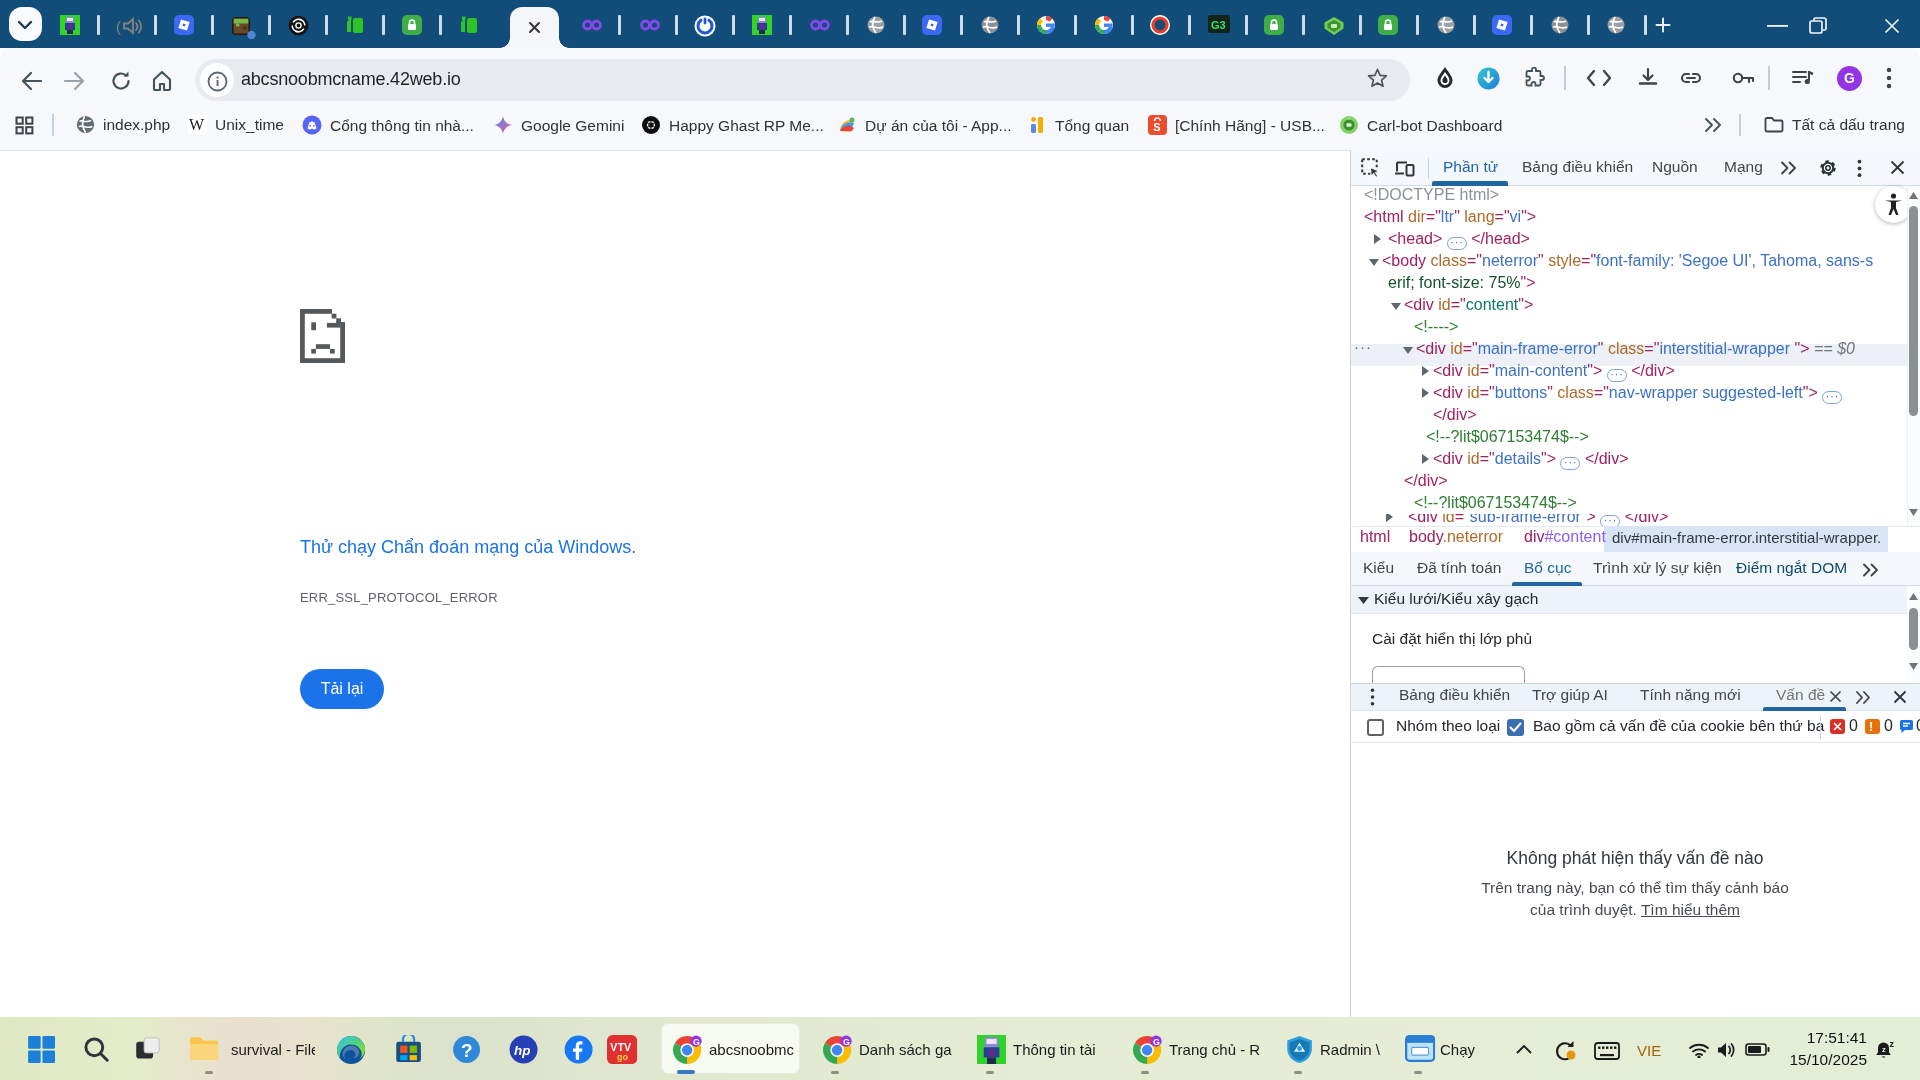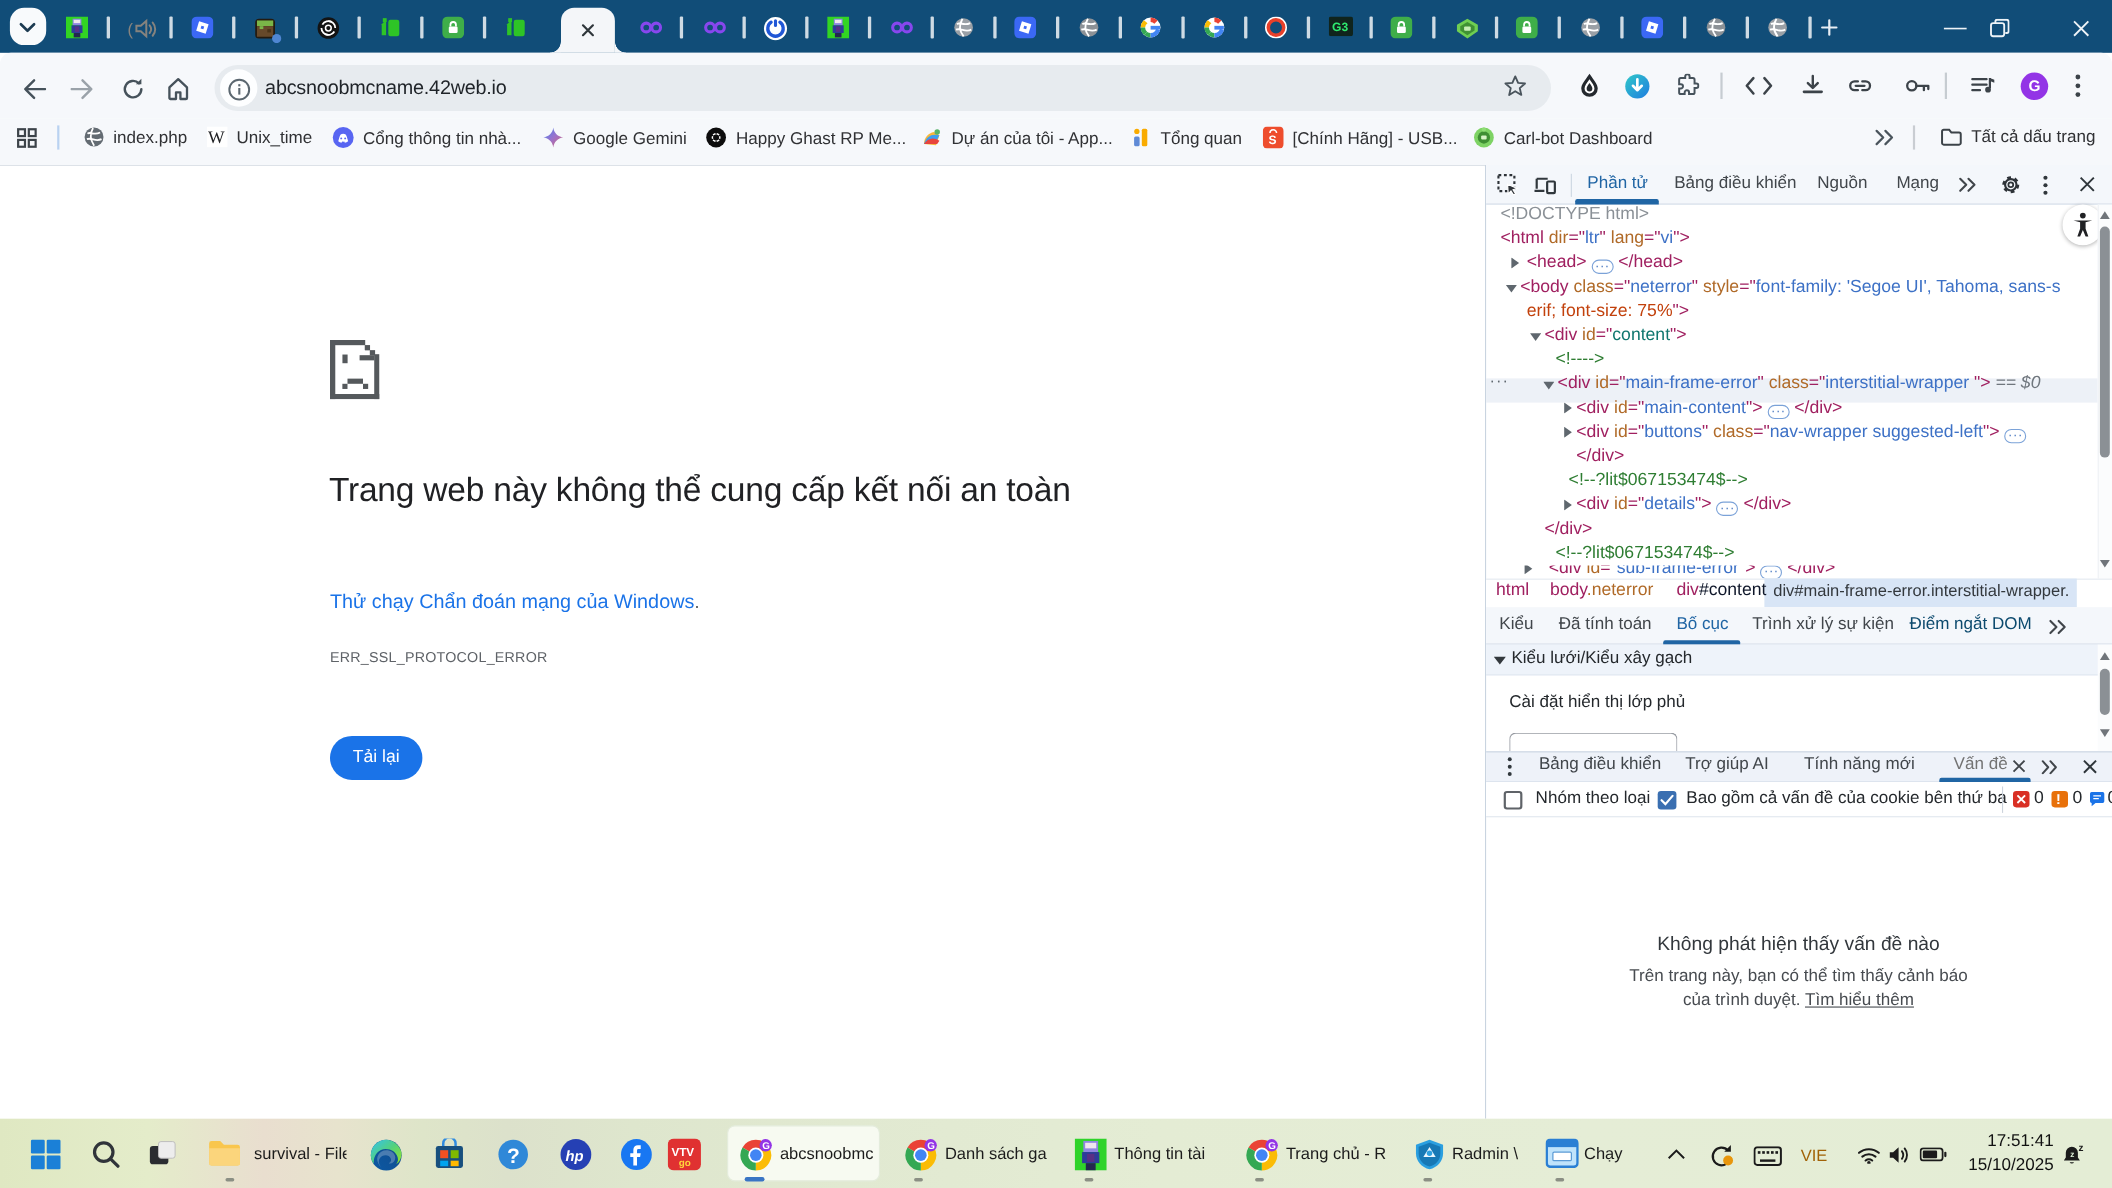--- a/index.html
+++ b/index.html
@@ -462,21 +462,20 @@
 <rect x="31.6" y="4.7" width="4.8" height="4.8"></rect>
 <rect x="36.2" y="9.3" width="4.8" height="4.8"></rect>
 <rect x="27" y="9.4" width="4.7" height="9.4" fill="#fff"></rect>
 <rect x="26.9" y="13.9" width="13.5" height="4.7"></rect>
 <rect x="11.3" y="13.3" width="4.7" height="7.9"></rect>
 <rect x="15.9" y="35.2" width="14.1" height="4.7"></rect>
 <rect x="11.25" y="39.9" width="4.65" height="4.7"></rect>
 <rect x="30" y="39.9" width="4.7" height="4.7"></rect>
 </g>
       </svg>
-      <div class="abs" style="left:299px;top:277px;white-space:nowrap;font-size:30.5px;color:#202124;letter-spacing:-.2px">Trang web này không thể cung cấp kết nối an toàn</div>
       <div class="abs" style="left:300px;top:386px;font-size:18px;color:#1a73e8">Thử chạy Chẩn đoán mạng của Windows<span style="color:#5f6368">.</span></div>
       <div class="abs" style="left:300px;top:439px;font-size:13px;color:#5f6368;letter-spacing:.2px">ERR_SSL_PROTOCOL_ERROR</div>
       <div class="abs" style="left:300px;top:518px;width:84px;height:40px;border-radius:20px;background:#1a73e8;color:#fff;font-size:16px;text-align:center;line-height:40px">Tải lại</div>
     </div>
     <div id="devtools"></div>
     <div class="abs" style="left:1351px;top:150px;width:569px;height:36px;background:#f4f7fb;border-bottom:1px solid #d3dce8"></div>
     <svg class="abs" style="left:1361px;top:158px" width="20" height="20">
       <rect x="1.2" y="1.2" width="14.5" height="14.5" fill="none" stroke="#2e3338" stroke-width="2" stroke-dasharray="2.6 2.4"></rect>
       <path d="M9.5 9.5l8.8 3.7-3.8 1.3 2.4 3.7-1.9 1.2-2.4-3.7-2.5 2.8z" fill="#2e3338" stroke="#fff" stroke-width="1.1"></path>
     </svg>
@@ -510,21 +509,21 @@
     <div class="abs" style="left:1364px;top:184px;height:22px;line-height:22px;font-size:16px;white-space:nowrap"><span style="color:#8a9096">&lt;!DOCTYPE html&gt;</span></div>
     <div class="abs" style="left:1364px;top:206px;height:22px;line-height:22px;font-size:16px;white-space:nowrap"><span style="color:#a02060">&lt;html</span> <span style="color:#b06a28">dir</span><span style="color:#a02060">="</span><span style="color:#3d71c6">ltr</span><span style="color:#a02060">"</span> <span style="color:#b06a28">lang</span><span style="color:#a02060">="</span><span style="color:#3d71c6">vi</span><span style="color:#a02060">"&gt;</span></div>
     <svg class="abs" style="left:1372px;top:234px" width="10" height="10">
       <path d="M2 0v10l7-5z" fill="#5f676e"></path>
     </svg>
     <div class="abs" style="left:1388px;top:228px;height:22px;line-height:22px;font-size:16px;white-space:nowrap"><span style="color:#a02060">&lt;head&gt;</span> <span style="display:inline-block;vertical-align:-2px;width:20px;height:13px;border:1.4px solid #7ba2d8;border-radius:7px;text-align:center;line-height:8px;color:#4a79c0;font-size:12px;letter-spacing:.5px">···</span> <span style="color:#a02060">&lt;/head&gt;</span></div>
     <svg class="abs" style="left:1369px;top:257px" width="10" height="10">
       <path d="M0 2h10L5 9z" fill="#5f676e"></path>
     </svg>
     <div class="abs" style="left:1382px;top:250px;height:22px;line-height:22px;font-size:16px;white-space:nowrap"><span style="color:#a02060">&lt;body</span> <span style="color:#b06a28">class</span><span style="color:#a02060">="</span><span style="color:#3d71c6">neterror</span><span style="color:#a02060">"</span> <span style="color:#b06a28">style</span><span style="color:#a02060">="</span><span style="color:#3d71c6">font-family: 'Segoe UI', Tahoma, sans-s</span></div>
-    <div class="abs" style="left:1388px;top:272px;height:22px;line-height:22px;font-size:16px;white-space:nowrap"><span style="color:#c2410c">erif; font-size: 75%</span><span style="color:#a02060">"&gt;</span></div>
+    <div class="abs" style="left:1388px;top:272px;height:22px;line-height:22px;font-size:16px;white-space:nowrap"><span style="color:#14532d">erif; font-size: 75%</span><span style="color:#a02060">"&gt;</span></div>
     <svg class="abs" style="left:1391px;top:301px" width="10" height="10">
       <path d="M0 2h10L5 9z" fill="#5f676e"></path>
     </svg>
     <div class="abs" style="left:1404px;top:294px;height:22px;line-height:22px;font-size:16px;white-space:nowrap"><span style="color:#a02060">&lt;div</span> <span style="color:#b06a28">id</span><span style="color:#a02060">="</span><span style="color:#0f766e">content</span><span style="color:#a02060">"&gt;</span></div>
     <div class="abs" style="left:1414px;top:316px;height:22px;line-height:22px;font-size:16px;white-space:nowrap"><span style="color:#2e7d32">&lt;!----&gt;</span></div>
     <div class="abs" style="left:1354px;top:338px;color:#5f676e;font-size:15px;letter-spacing:1px">···</div>
     <svg class="abs" style="left:1403px;top:345px" width="10" height="10">
       <path d="M0 2h10L5 9z" fill="#5f676e"></path>
     </svg>
     <div class="abs" style="left:1416px;top:338px;height:22px;line-height:22px;font-size:16px;white-space:nowrap"><span style="color:#a02060">&lt;div</span> <span style="color:#b06a28">id</span><span style="color:#a02060">="</span><span style="color:#3d71c6">main-frame-error</span><span style="color:#a02060">"</span> <span style="color:#b06a28">class</span><span style="color:#a02060">="</span><span style="color:#3d71c6">interstitial-wrapper </span><span style="color:#a02060">"&gt;</span> <span style="color:#6f767d;font-style:italic">== $0</span></div>
@@ -560,21 +559,21 @@
       <path d="M5.5 1L10 8H1z" fill="#70757a"></path>
     </svg>
     <div class="abs" style="left:1909px;top:206px;width:9px;height:210px;background:#8b9095;border-radius:5px"></div>
     <svg class="abs" style="left:1908px;top:508px" width="11" height="9">
       <path d="M5.5 8L1 1h9z" fill="#70757a"></path>
     </svg>
     <div class="abs" style="left:1351px;top:526px;width:569px;height:26px;background:#fff;border-top:1px solid #e3e9f0"></div>
     <div class="abs" style="left:1604px;top:526px;width:284px;height:26px;background:#d8e5f6"></div>
     <div class="abs" style="left:1360px;top:528px;font-size:16px;color:#a02060">html</div>
     <div class="abs" style="left:1409px;top:528px;font-size:16px"><span style="color:#a02060">body</span><span style="color:#b06a28">.neterror</span></div>
-    <div class="abs" style="left:1524px;top:528px;font-size:16px"><span style="color:#a02060">div</span><span style="color:#0f172a">#content</span></div>
+    <div class="abs" style="left:1524px;top:528px;font-size:16px"><span style="color:#a02060">div</span><span style="color:#8b5cf6">#content</span></div>
     <div class="abs" style="left:1612px;top:529px;font-size:15px;white-space:nowrap;color:#33383d">div#main-frame-error.interstitial-wrapper.</div>
     <div class="abs" style="left:1351px;top:552px;width:569px;height:34px;background:#f4f7fb;border-bottom:1px solid #d3dce8"></div>
     <div class="abs" style="left:1363px;top:559px;font-size:15.5px;color:#41464b">Kiểu</div>
     <div class="abs" style="left:1417px;top:559px;font-size:15.5px;color:#41464b">Đã tính toán</div>
     <div class="abs" style="left:1524px;top:559px;font-size:15.5px;color:#2065a4">Bố cục</div>
     <div class="abs" style="left:1512px;top:582px;width:70px;height:4px;background:#2065a4;border-radius:2px 2px 0 0"></div>
     <div class="abs" style="left:1593px;top:559px;font-size:15.5px;color:#41464b">Trình xử lý sự kiện</div>
     <div class="abs" style="left:1736px;top:559px;font-size:15.5px;color:#0c4a6e">Điểm ngắt DOM</div>
     <svg class="abs" style="left:1862px;top:563px" width="18" height="14">
       <path d="M2 1.5l5.5 5.5L2 12.5M9.5 1.5L15 7l-5.5 5.5" fill="none" stroke="#41464b" stroke-width="1.9" stroke-linecap="round" stroke-linejoin="round"></path>

